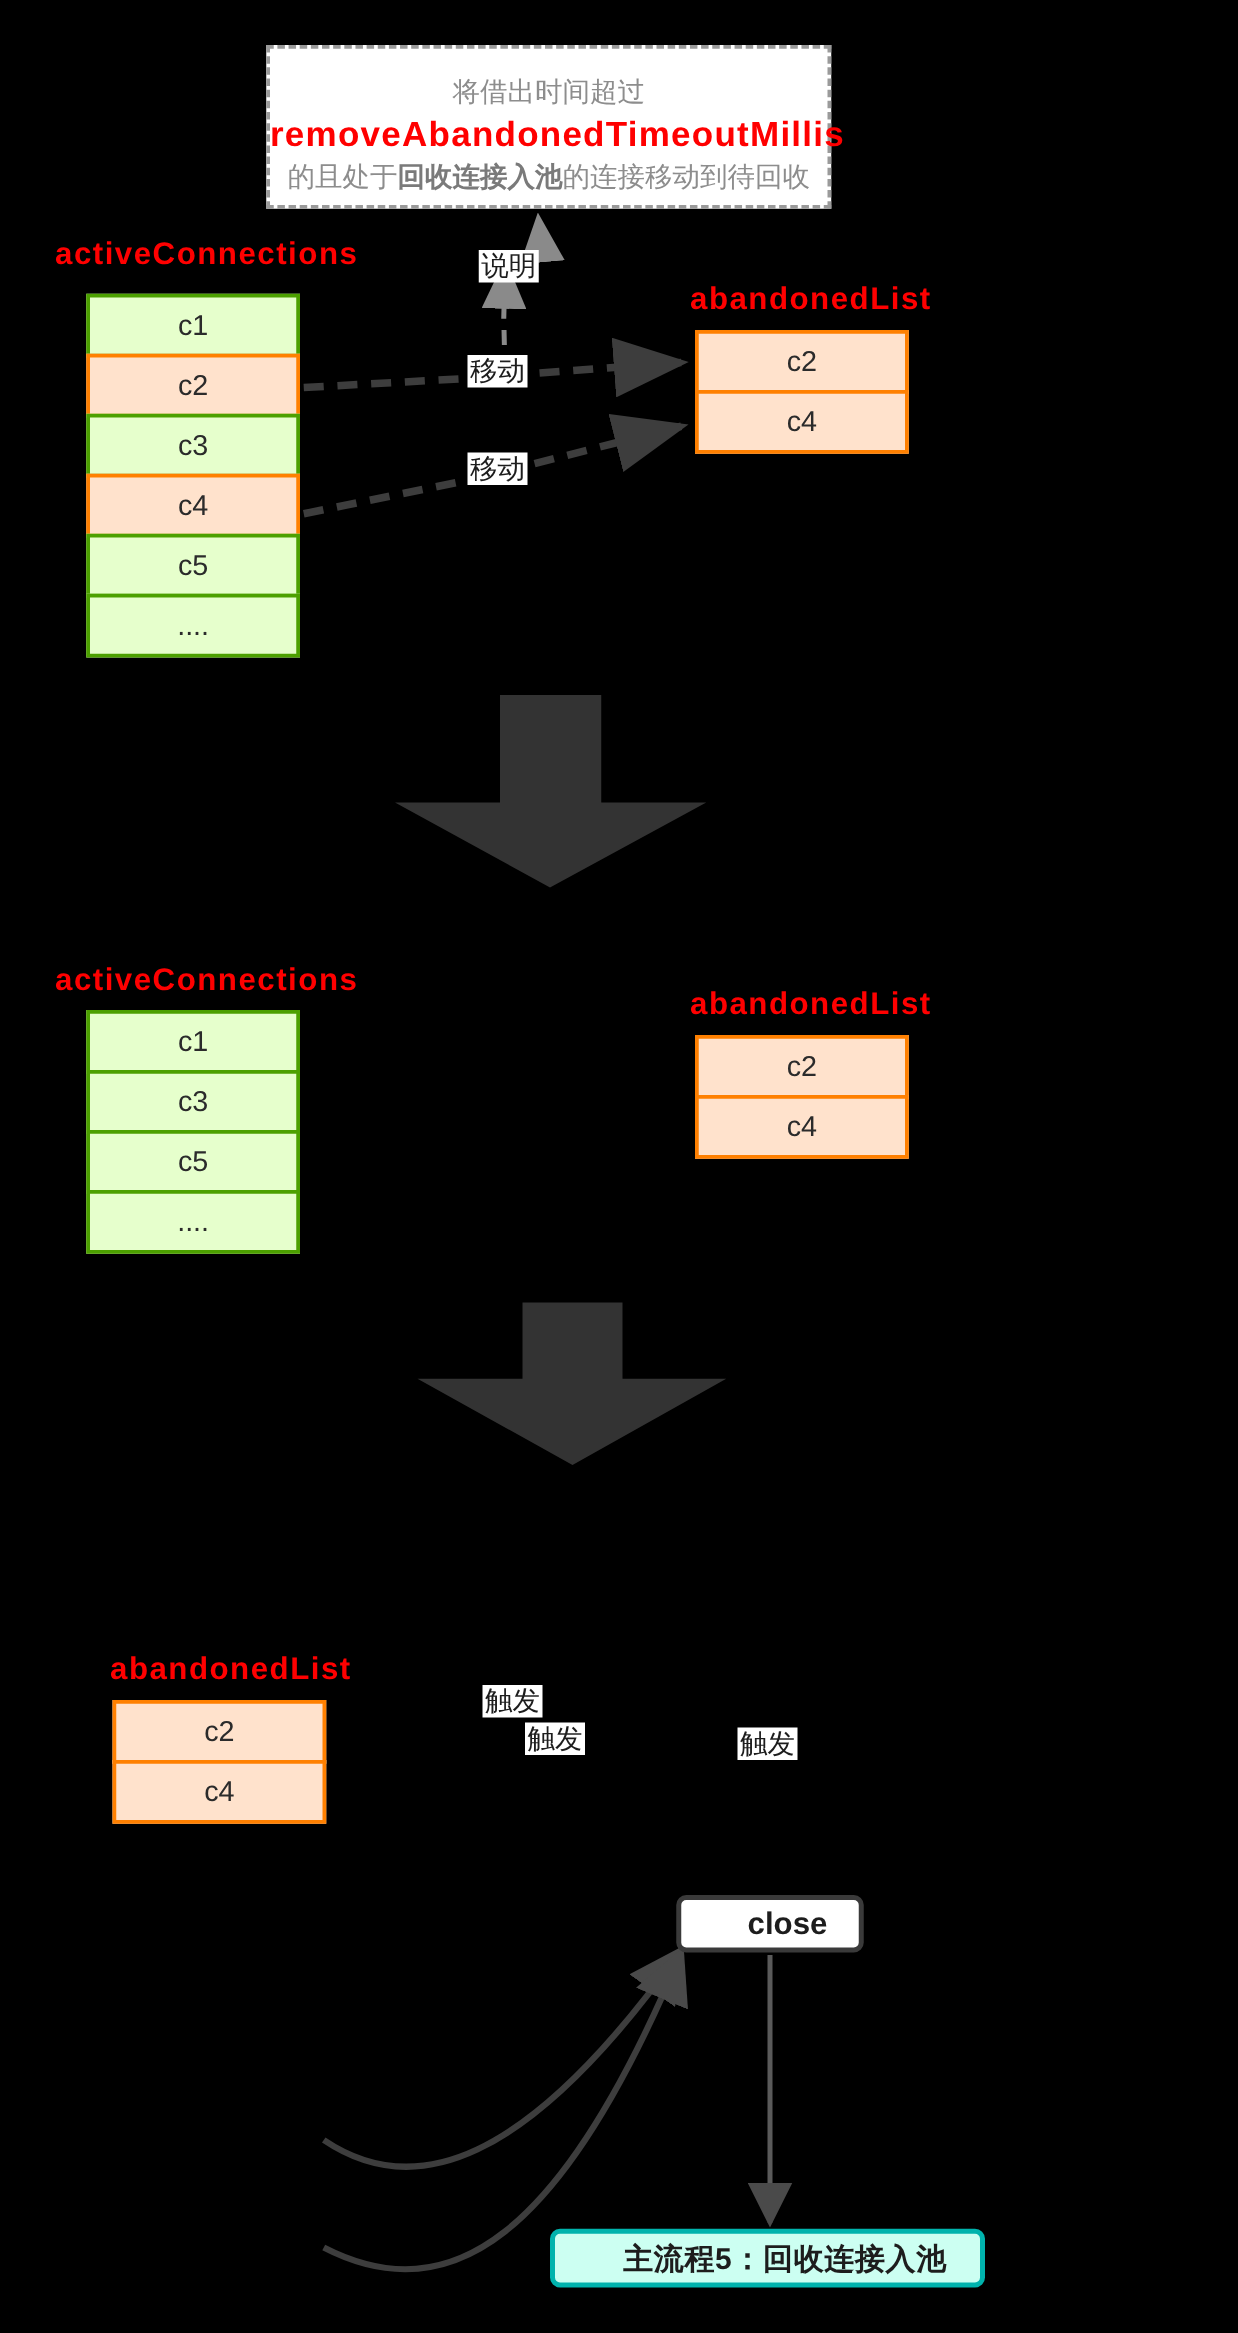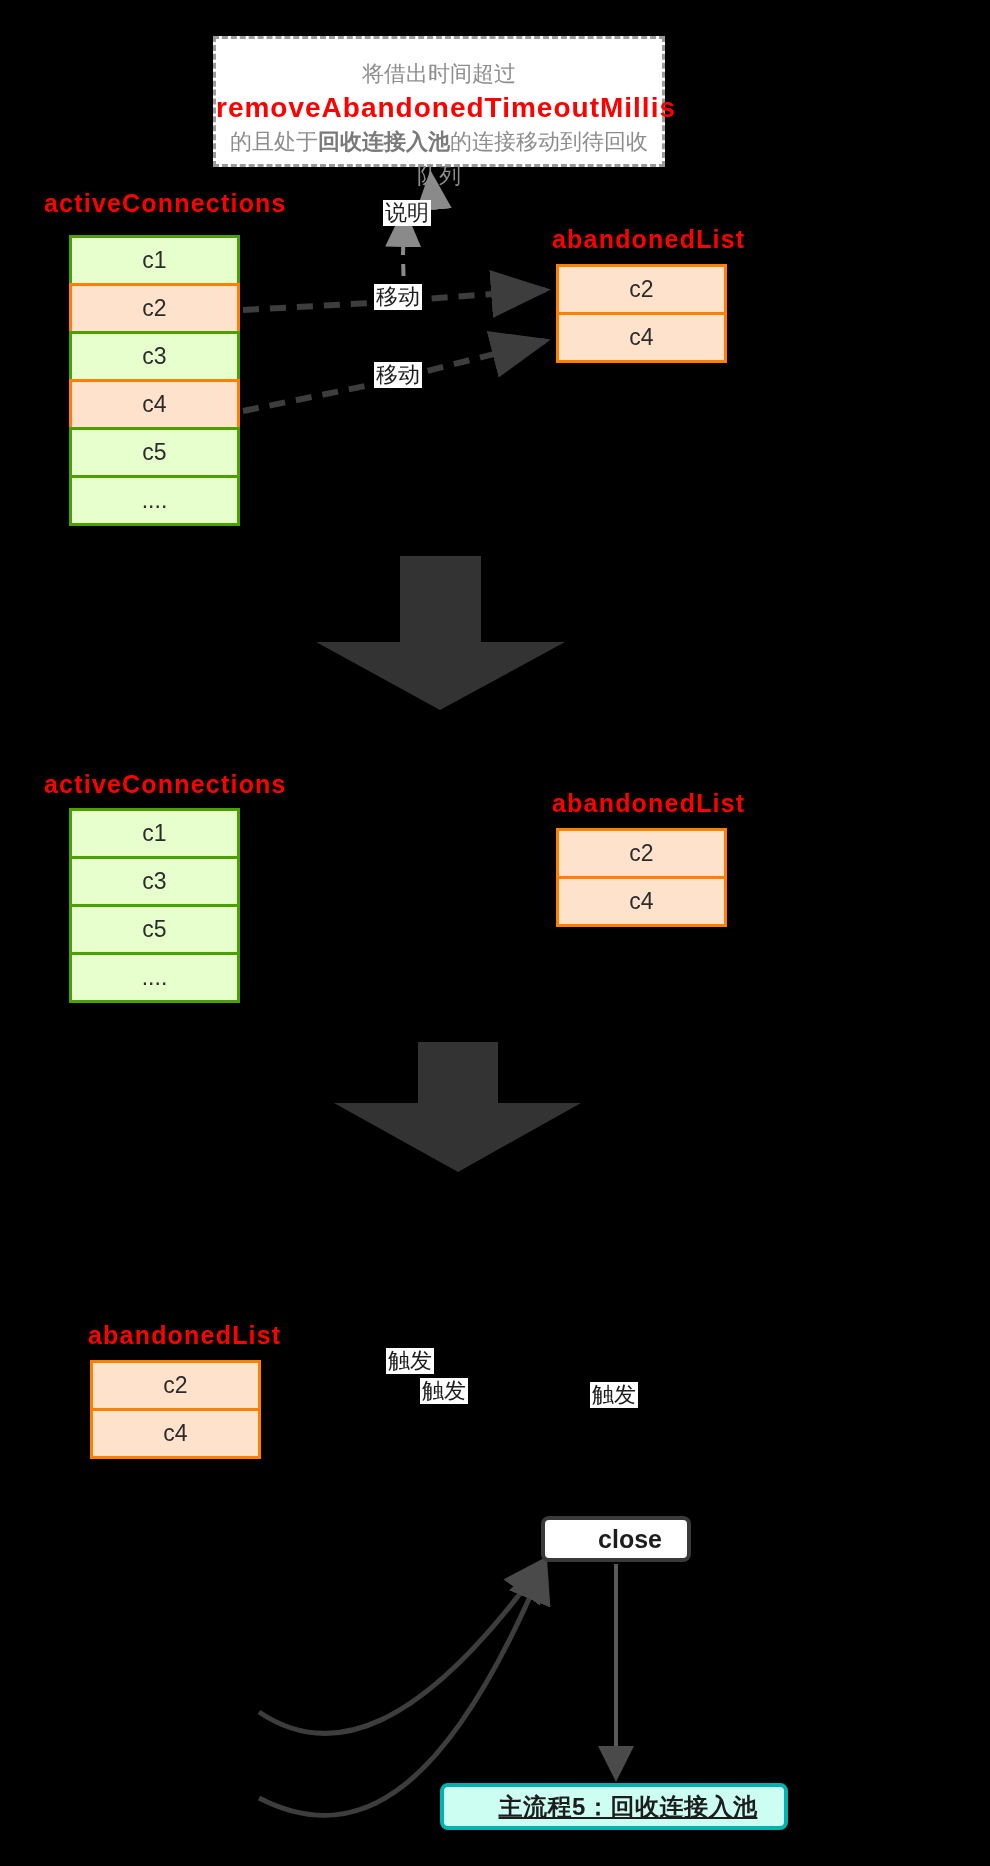--- a/index.html
+++ b/index.html
@@ -33,21 +33,21 @@
   .elabel{position:absolute;background:#ffffff;color:#1d1d1d;font-size:22px;
           line-height:26px;padding:0 2px;white-space:nowrap;}
 
   
   .boxnode{position:absolute;box-sizing:border-box;display:flex;align-items:center;
            justify-content:center;font-weight:bold;padding-left:28px;}
   .close-box{left:541px;top:1516px;width:150px;height:46px;background:#ffffff;
              border:4px solid #3a3a3a;border-radius:8px;color:#1d1d1d;font-size:25px;}
   .flow-box{left:440px;top:1783px;width:348px;height:47px;background:#ccfff2;
             border:4px solid #00b3ad;border-radius:8px;color:#1d1d1d;font-size:24px;
-            letter-spacing:0.5px;text-decoration:underline;}
+            letter-spacing:0.5px;}
 </style>
 </head>
 <body>
 
 <div class="stage">
 
   <svg class="edges" viewBox="0 0 990 1866">
     <defs>
       <marker id="arrDashed" markerWidth="10" markerHeight="8" refX="9" refY="4" orient="auto">
         <path d="M0,0 L10,4 L0,8 z" fill="#3d3d3d"></path>
@@ -77,21 +77,20 @@
 
     <path d="M616,1564 L616,1778" stroke="#5a5a5a" stroke-width="4" fill="none" marker-end="url(#arrThin)"></path>
   </svg>
 
   <div class="note">
     <div>将借出时间超过</div>
     <div class="mono">removeAbandonedTimeoutMillis</div>
     <div>
       <span>的且处于</span><b>回收连接入池</b><span>的连接移动到待回收</span>
     </div>
-    <div>队列</div>
   </div>
 
   <div class="title" style="left:44px;top:189px;">activeConnections</div>
 
   <div class="stack" style="left:69px;top:235px;width:171px;">
     <div class="cell green" style="height:51px;">c1</div>
     <div class="cell orange" style="height:51px;">c2</div>
     <div class="cell green" style="height:51px;">c3</div>
     <div class="cell orange" style="height:51px;">c4</div>
     <div class="cell green" style="height:51px;">c5</div>

